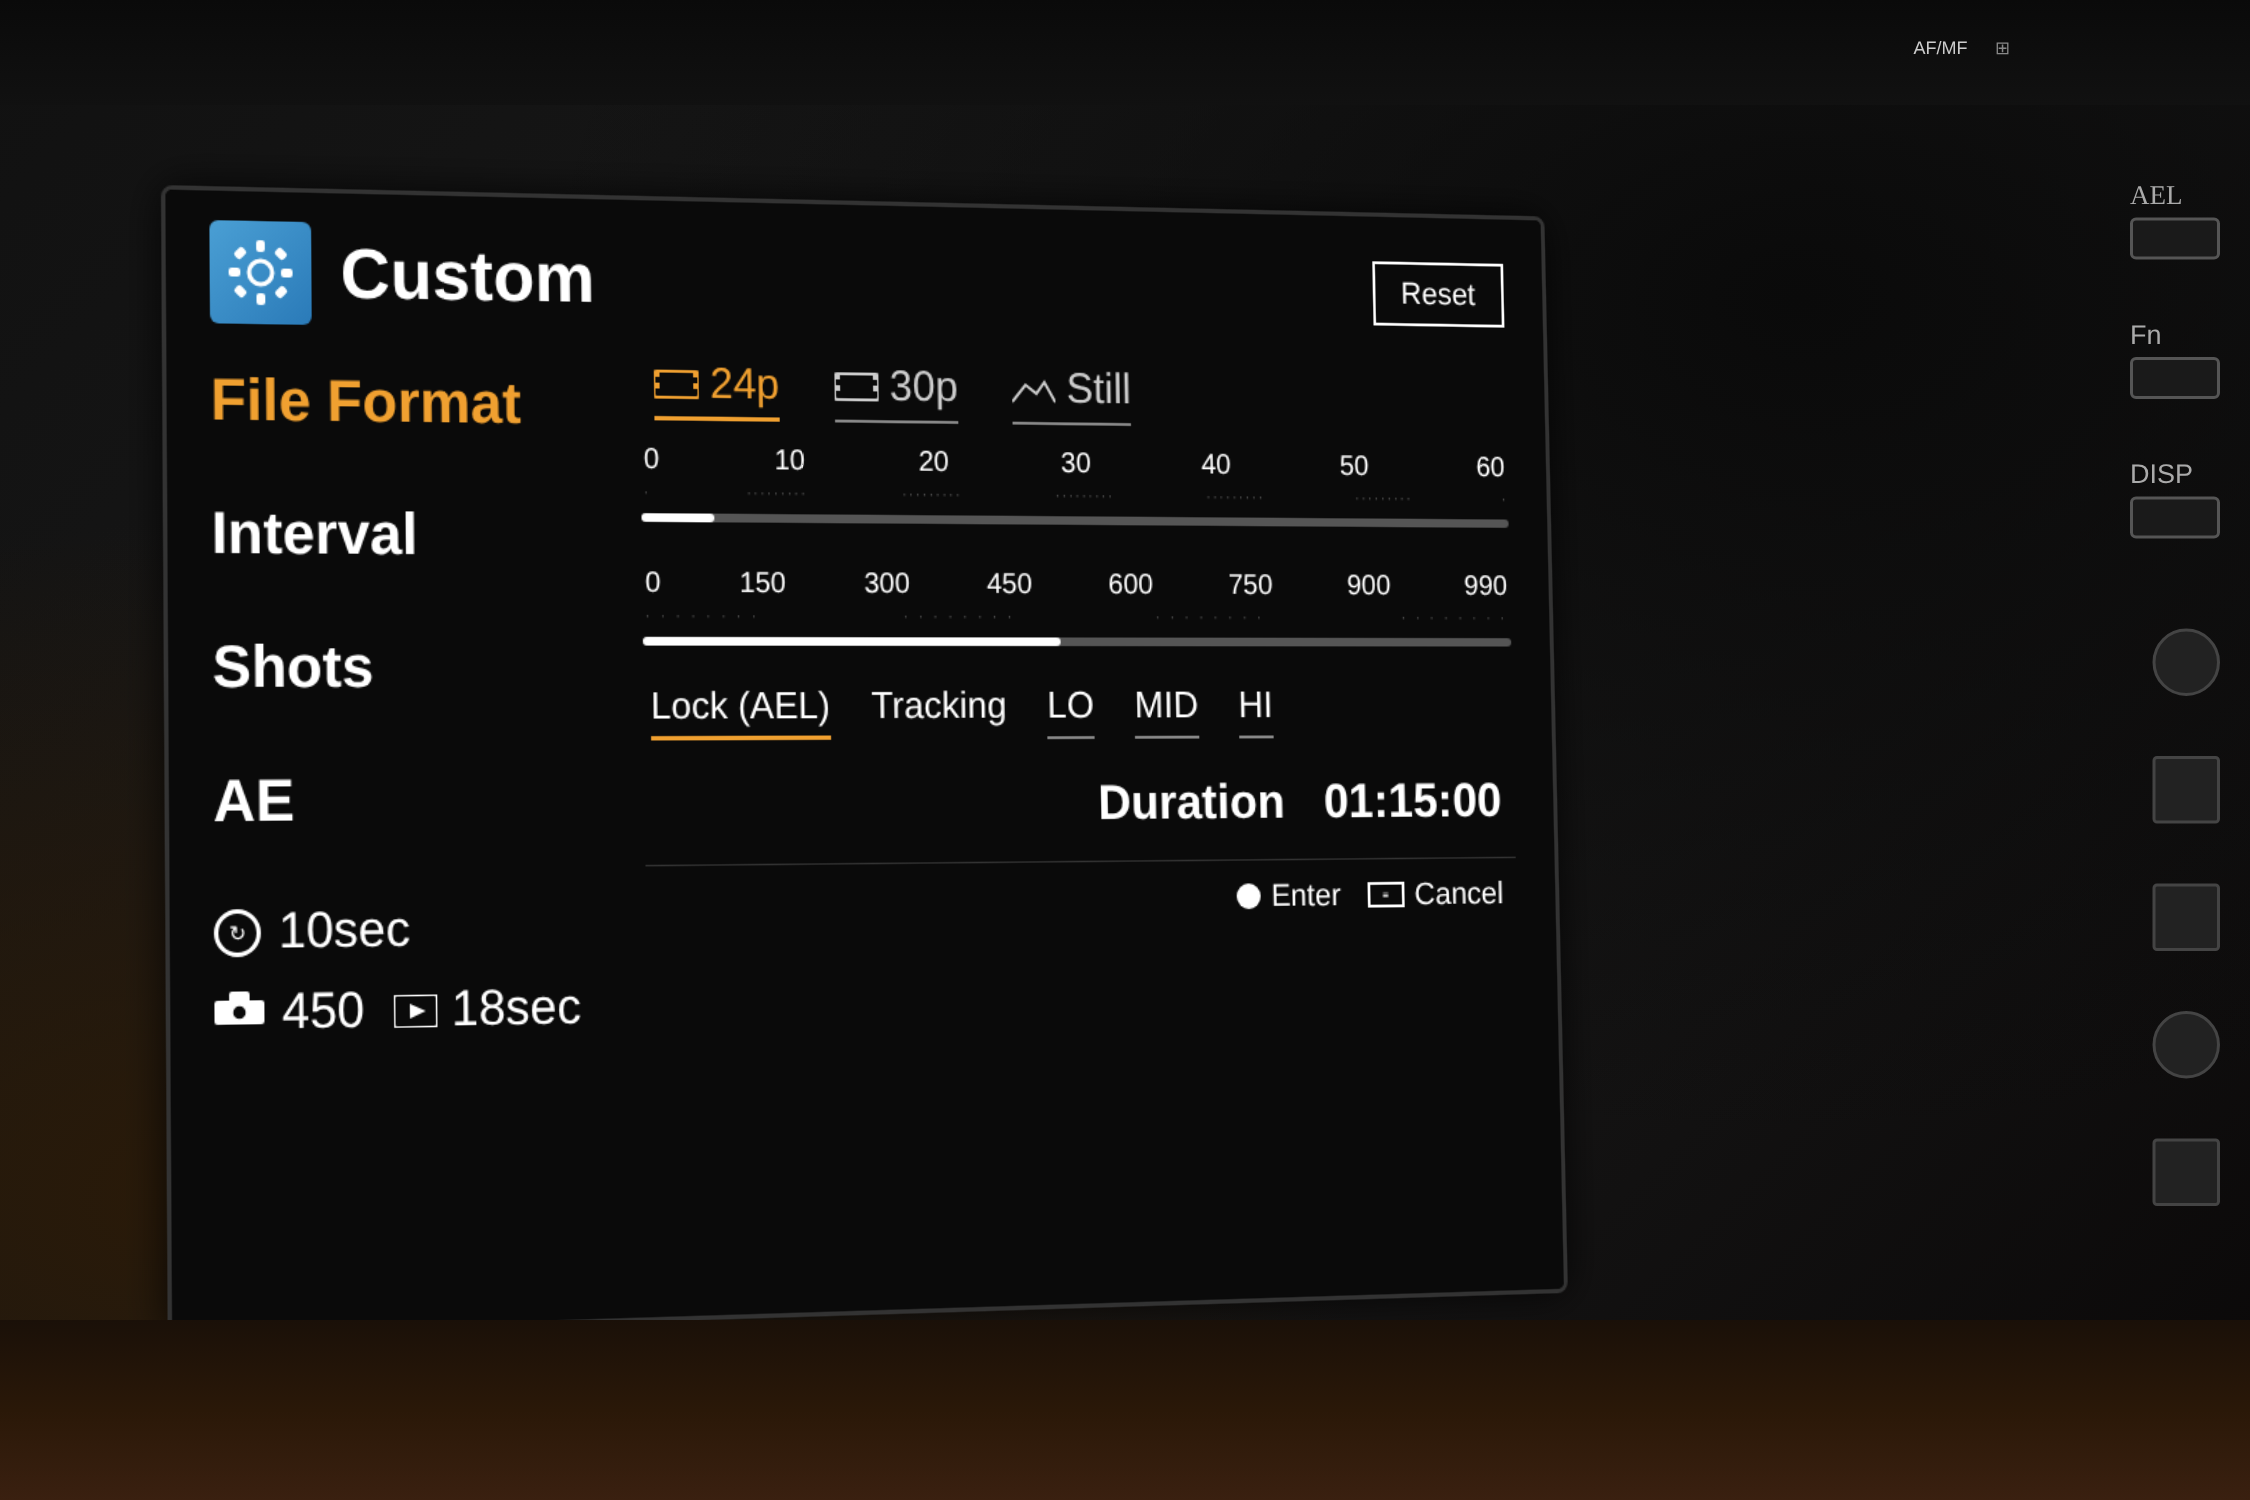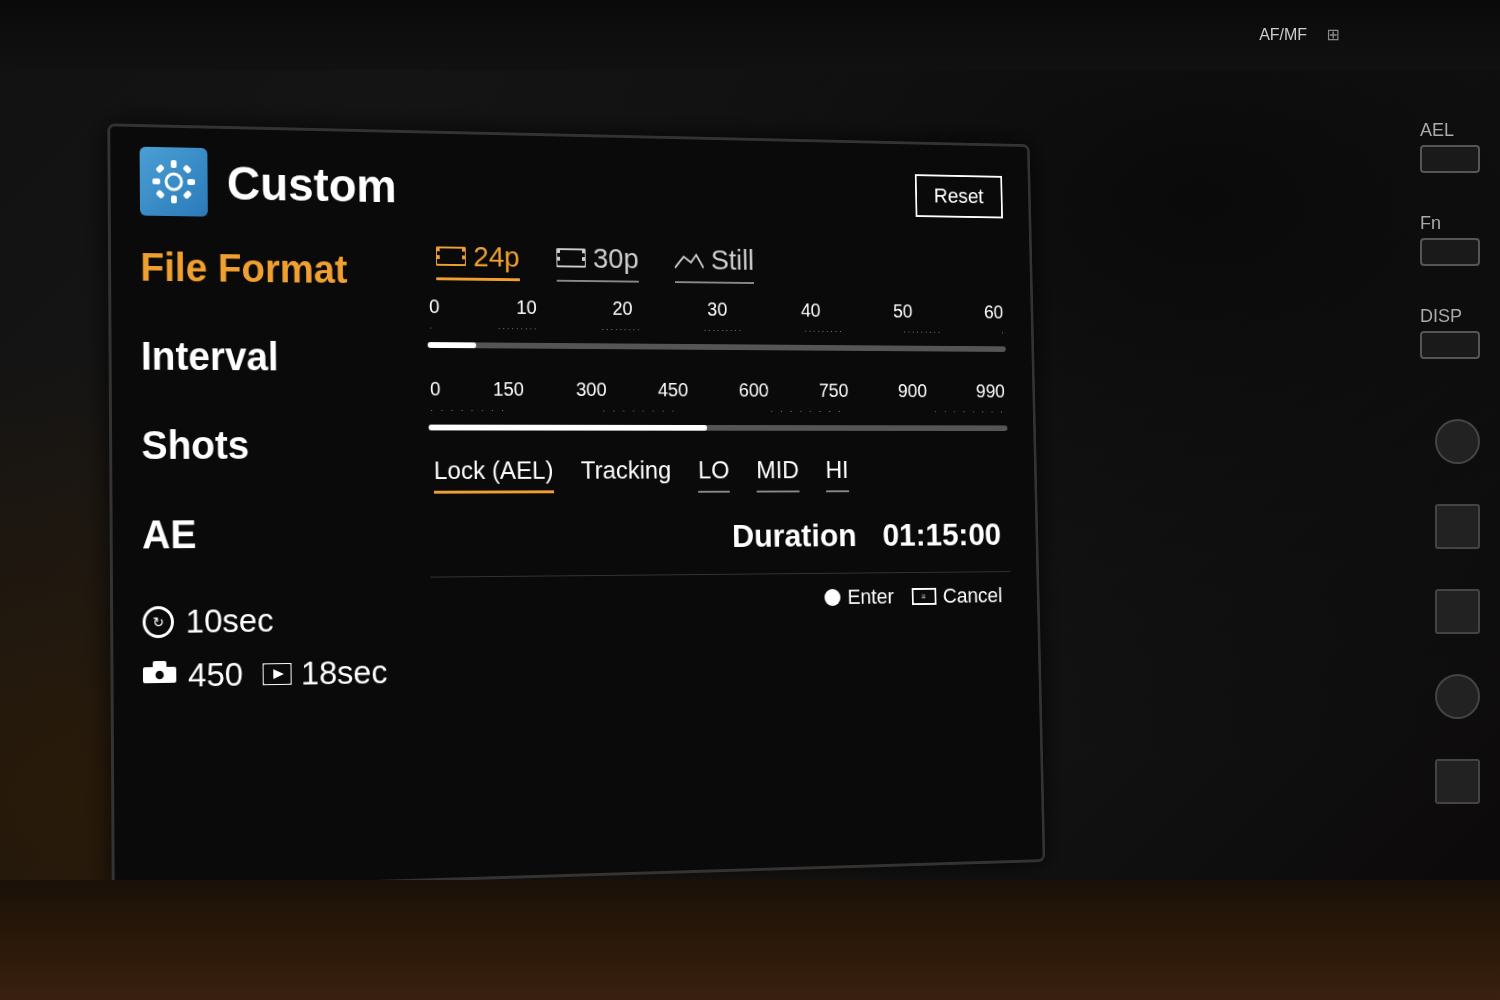--- a/index.html
+++ b/index.html
@@ -297,21 +297,21 @@
       border-radius: 50%;
       flex-shrink: 0;
     }
 
     
     .afmf-label {
       position: absolute;
       top: 25px;
       right: 160px;
       color: #ccc;
-      font-size: 16px;
+      font-size: 12px;
       font-family: Arial, sans-serif;
     }
 
     
     .screen-wrapper {
       position: absolute;
       top: 55px;
       left: 50px;
       width: 1020px;
       height: 780px;
@@ -346,21 +346,21 @@
 <div class="camera-bg-gradient"></div>
 
 <div class="camera-top"></div>
 
 <div class="afmf-label">
   <span>AF/MF</span>
   <span style="margin-left:15px; color:#888;">⊞</span>
 </div>
 
 <div style="position:absolute; top:120px; right:20px; display:flex; flex-direction:column; gap:40px; align-items:flex-end;">
-  <div style="color:#aaa; font-size:18px; font-family:Liberation Sans, sans-serif;">
+  <div style="color:#aaa; font-size:18px; font-family:Liberation Serif, serif;">
     <span>AEL</span>
     <div style="width:60px; height:28px; border:2px solid #555; border-radius:4px; margin-top:4px; background:#1a1a1a;"></div>
   </div>
   <div style="color:#aaa; font-size:18px; font-family:Arial;">
     <span>Fn</span>
     <div style="width:60px; height:28px; border:2px solid #555; border-radius:4px; margin-top:4px; background:#1a1a1a;"></div>
   </div>
   <div style="color:#aaa; font-size:18px; font-family:Arial;">
     <span>DISP</span>
     <div style="width:60px; height:28px; border:2px solid #555; border-radius:4px; margin-top:4px; background:#1a1a1a;"></div>

